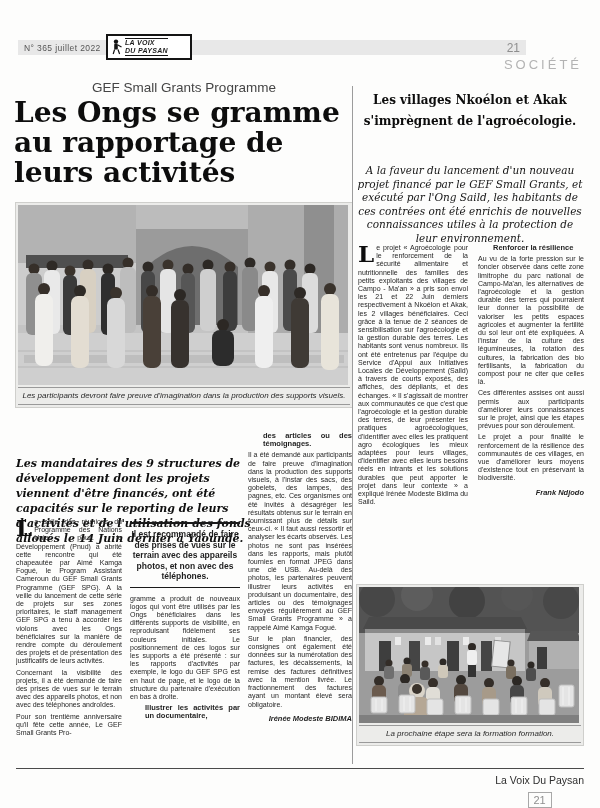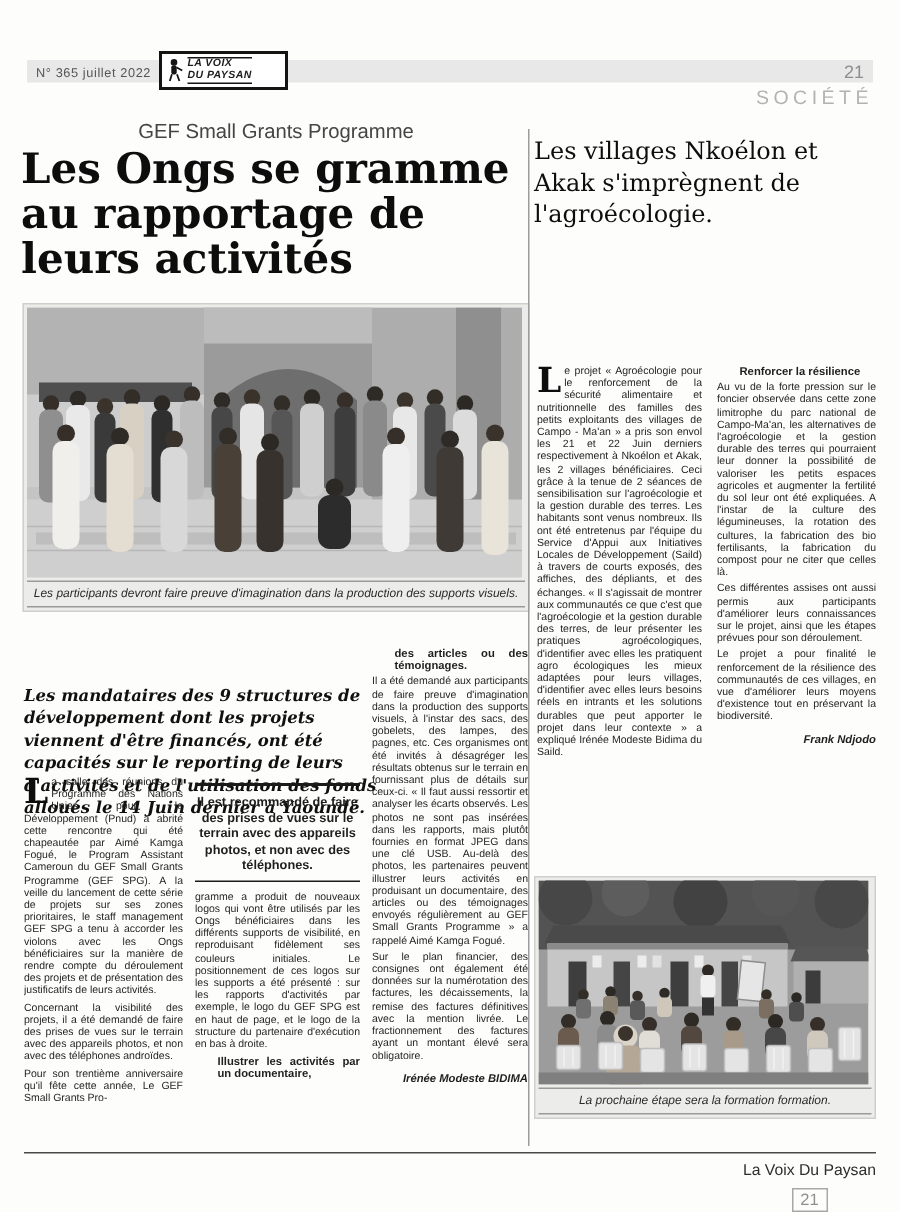--- a/index.html
+++ b/index.html
@@ -1,20 +1,20 @@
 <!DOCTYPE html>
 <html><head>
 <meta charset="utf-8">
 <style>
   html,body{margin:0;padding:0;background:#e0e0e0;}
   .page{position:relative;width:600px;height:808px;background:#fdfdfc;margin:0 auto;
         font-family:"Liberation Sans",sans-serif;overflow:hidden;color:#1c1c1c;}
   .abs{position:absolute;}
   
-  .header-bar{left:18px;top:40px;width:564px;height:15px;background:#e8e8e8;
+  .header-bar{left:18px;top:40px;width:508px;height:15px;background:#e8e8e8;
               display:flex;align-items:center;justify-content:space-between;padding:0 6px;box-sizing:border-box;}
   .issue{font-size:8.5px;color:#555;letter-spacing:.4px;}
   .pagenum-top{font-size:12px;color:#8e8e8e;}
   .logo-box{left:106px;top:34px;width:86px;height:26px;background:#fff;border:2px solid #141414;
             display:flex;align-items:center;gap:3px;padding:1px 3px;box-sizing:border-box;}
   .logo-text{font-size:7px;font-weight:bold;font-style:italic;line-height:8px;letter-spacing:.3px;}
   .logo-text .l1{border-top:1px solid #141414;}
   .logo-text .l2{border-bottom:1px solid #141414;}
   .section-label{top:57px;right:18px;font-size:13px;color:#b3b3b3;letter-spacing:3px;}
   
@@ -35,22 +35,22 @@
   .col3{left:248px;top:432px;width:104px;height:336px;}
   .dropcap{float:left;font-family:"DejaVu Serif",serif;font-weight:bold;font-size:23px;line-height:20px;
            margin:0 2px 0 0;color:#0d0d0d;}
   .pullquote{border-top:2px solid #1a1a1a;border-bottom:1px solid #1a1a1a;padding:5px 1px;margin-bottom:7px;
              font-weight:bold;font-size:8.5px;line-height:10.5px;text-align:center;}
   .subhead{font-weight:bold;font-size:7.5px;padding-left:15px;}
   .byline{font-weight:bold;font-style:italic;font-size:7.5px;text-align:right;margin-top:6px;}
   
   .v-divider{left:352px;top:86px;width:1px;height:678px;background:#9c9c9c;}
   
-  .headline-right{left:356px;top:90px;width:228px;text-align:left;font-family:"DejaVu Serif",serif;
-                  font-weight:normal;font-size:16px;line-height:21px;color:#0d0d0d;}
+  .headline-right{left:356px;top:90px;width:228px;text-align:center;font-family:"DejaVu Serif",serif;
+                  font-weight:bold;font-size:12px;line-height:21px;color:#0d0d0d;}
   .lead{left:356px;top:164px;width:228px;text-align:center;font-family:"DejaVu Serif",serif;
         font-style:italic;font-size:10.5px;line-height:13.5px;color:#141414;}
   .colA{left:358px;top:244px;width:110px;height:342px;}
   .colB{left:478px;top:244px;width:106px;height:330px;}
   
   .footer-rule{left:16px;top:768px;width:568px;height:1px;background:#4a4a4a;}
   .footer{top:774px;right:16px;display:flex;align-items:center;gap:6px;flex-direction:column;}
   .footer-name{font-size:10.5px;color:#2e2e2e;}
   .pg-box{display:inline-block;border:1px solid #a8a8a8;color:#8f8f8f;font-size:11px;padding:1px 5px;}
   svg{display:block;}
@@ -215,20 +215,21 @@
   <div class="abs body-col col3">
     <p class="subhead">des articles ou des témoignages.</p>
     <p>Il a été demandé aux participants de faire preuve d'imagination dans la production des supports visuels, à l'instar des sacs, des gobelets, des lampes, des pagnes, etc. Ces organismes ont été invités à désagréger les résultats obtenus sur le terrain en fournissant plus de détails sur ceux-ci. « Il faut aussi ressortir et analyser les écarts observés. Les photos ne sont pas insérées dans les rapports, mais plutôt fournies en format JPEG dans une clé USB. Au-delà des photos, les partenaires peuvent illustrer leurs activités en produisant un documentaire, des articles ou des témoignages envoyés régulièrement au GEF Small Grants Programme » a rappelé Aimé Kamga Fogué.</p>
     <p>Sur le plan financier, des consignes ont également été données sur la numérotation des factures, les décaissements, la remise des factures définitives avec la mention livrée. Le fractionnement des factures ayant un montant élevé sera obligatoire.</p>
     <div class="byline">Irénée Modeste BIDIMA</div>
   </div>
 
   <div class="abs v-divider"></div>
 
   <h2 class="abs headline-right" style="margin:0;">Les villages Nkoélon et Akak s'imprègnent de l'agroécologie.</h2>
+  <div class="abs lead">A la faveur du lancement d'un nouveau projet financé par le GEF Small Grants, et exécuté par l'Ong Saild, les habitants de ces contrées ont été enrichis de nouvelles connaissances utiles à la protection de leur environnement.</div>
 
   <div class="abs body-col colA">
     <p><span class="dropcap">L</span><span>e projet « Agroécologie pour le renforcement de la sécurité alimentaire et nutritionnelle des familles des petits exploitants des villages de Campo - Ma'an » a pris son envol les 21 et 22 Juin derniers respectivement à Nkoélon et Akak, les 2 villages bénéficiaires. Ceci grâce à la tenue de 2 séances de sensibilisation sur l'agroécologie et la gestion durable des terres. Les habitants sont venus nombreux. Ils ont été entretenus par l'équipe du Service d'Appui aux Initiatives Locales de Développement (Saild) à travers de courts exposés, des affiches, des dépliants, et des échanges. « Il s'agissait de montrer aux communautés ce que c'est que l'agroécologie et la gestion durable des terres, de leur présenter les pratiques agroécologiques, d'identifier avec elles les pratiquent agro écologiques les mieux adaptées pour leurs villages, d'identifier avec elles leurs besoins réels en intrants et les solutions durables que peut apporter le projet dans leur contexte » a expliqué Irénée Modeste Bidima du Saild.</span></p>
   </div>
 
   <div class="abs body-col colB">
     <p class="subhead">Renforcer la résilience</p>
     <p>Au vu de la forte pression sur le foncier observée dans cette zone limitrophe du parc national de Campo-Ma'an, les alternatives de l'agroécologie et la gestion durable des terres qui pourraient leur donner la possibilité de valoriser les petits espaces agricoles et augmenter la fertilité du sol leur ont été expliquées. A l'instar de la culture des légumineuses, la rotation des cultures, la fabrication des bio fertilisants, la fabrication du compost pour ne citer que celles là.</p>
     <p>Ces différentes assises ont aussi permis aux participants d'améliorer leurs connaissances sur le projet, ainsi que les étapes prévues pour son déroulement.</p>
     <p>Le projet a pour finalité le renforcement de la résilience des communautés de ces villages, en vue d'améliorer leurs moyens d'existence tout en préservant la biodiversité.</p>

